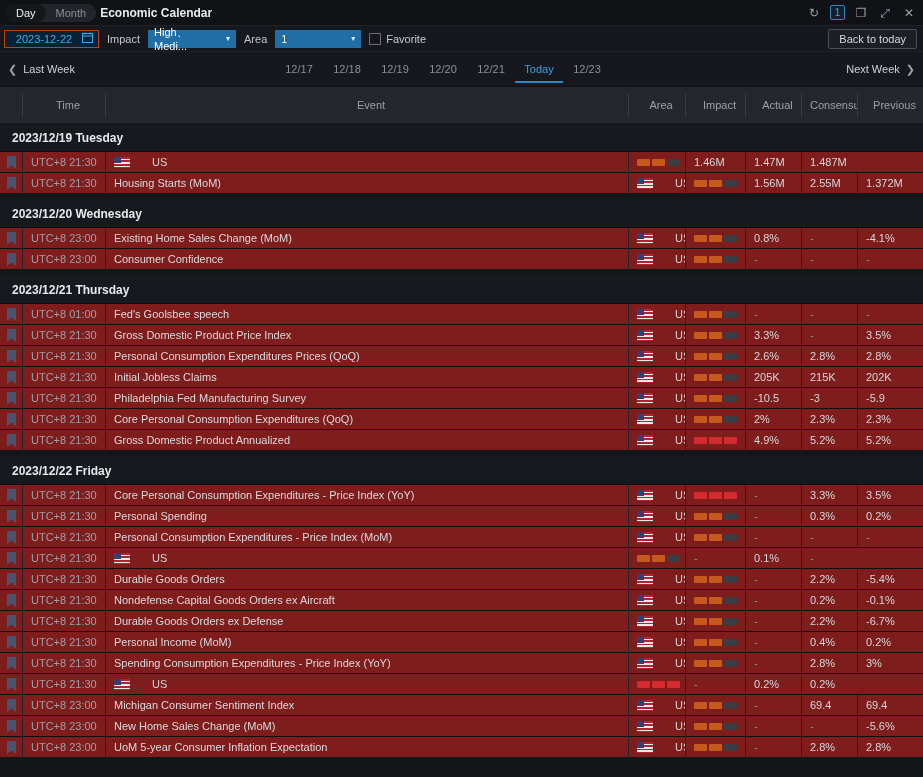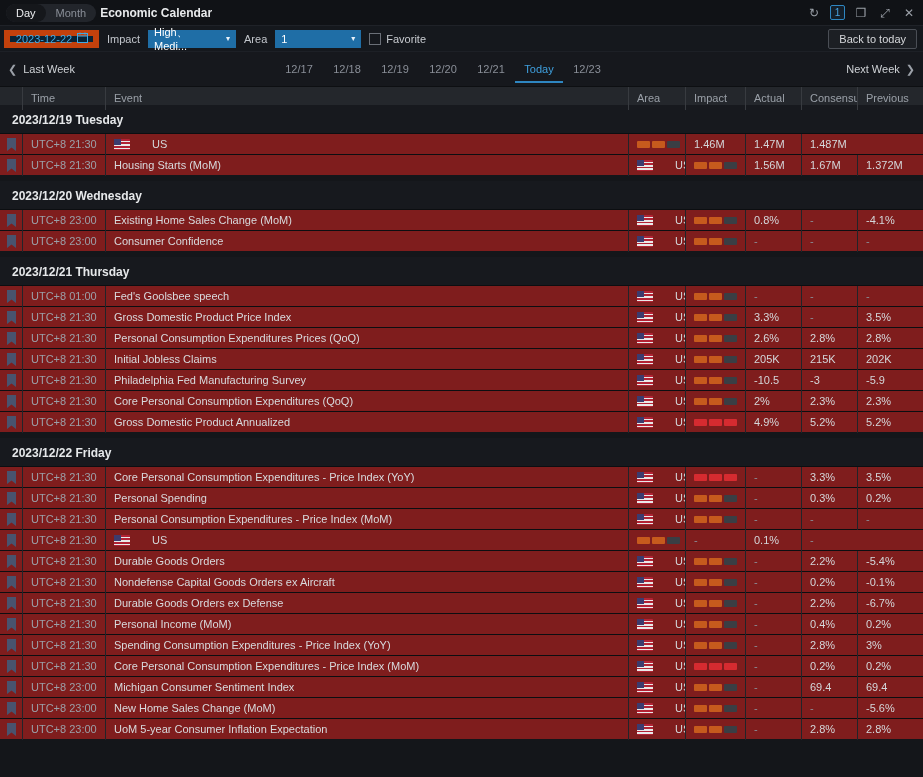--- a/index.html
+++ b/index.html
@@ -31,21 +31,21 @@
     background:rgba(46,134,193,.12); display:flex; align-items:center; justify-content:center;
     font-size:10px; border-radius:2px;
   }
 
   
   .filterbar {
     height:26px; display:flex; align-items:center; gap:8px;
     background:#15181d; padding:0 4px; border-bottom:1px solid #1d2026;
   }
   .date-input {
-    width:95px; height:18px; border:6px solid #c2410c; background:#0a2334;
+    width:95px; height:18px; border:1px solid #c2410c; background:#0a2334;
     color:#3fa9e4; display:flex; align-items:center; padding:0 5px; gap:4px;
   }
   .date-input .date-text { flex:1; text-align:center; }
   .filter-label { color:#c2c6cc; }
   .dropdown {
     height:18px; background:#1f6ea6; color:#fff; display:flex; align-items:center;
     padding:0 6px; gap:6px;
   }
   .dropdown .caret { font-size:8px; color:#e8f2fa; margin-left:auto; }
   .dd-impact { width:88px; }
@@ -72,21 +72,21 @@
   .day.active { color:#3f9fdd; border-bottom-color:#2e86c1; }
   .next-week { margin-left:auto; }
 
   
   .grid-row {
     display:grid;
     grid-template-columns:22px 83px 1fr 57px 60px 56px 56px 66px;
     align-items:center;
   }
   .thead {
-    height:18px; background:#24272c; color:#9aa0a8;
+    height:36px; background:#24272c; color:#9aa0a8;text-align:center;
   }
   .thead .cell { border-left:1px solid #383b40; height:23px; line-height:23px; }
   .thead .cell:first-child { border-left:none; }
   .cell { padding-left:8px; overflow:hidden; white-space:nowrap; }
 
   .group-section { margin-top:6px; }
   .group-section:first-of-type { margin-top:0; }
   .group-header {
     height:28px; line-height:30px; padding-left:12px;
     color:#e6e8ea; font-weight:bold; font-size:12px; background:#17191e;
@@ -228,21 +228,21 @@
         <div class="cell area-cell">
           <span class="flag-us"></span>
           <span>US</span>
         </div>
         <div class="cell impact-cell">
           <span class="seg" style="background: rgb(198, 90, 29);"></span>
           <span class="seg" style="background: rgb(198, 90, 29);"></span>
           <span class="seg" style="background: rgb(58, 62, 68);"></span>
         </div>
         <div class="cell ">1.56M</div>
-        <div class="cell ">1.67M</div>
+        <div class="cell ">2.55M</div>
         <div class="cell ">1.372M</div>
       </div>
     </div>
     <div class="group-section">
       <div class="group-header">2023/12/20 Wednesday</div>
       <div class="grid-row trow">
         <div class="cell bm">
           <span class="bookmark-icon">
             <svg width="11" height="13" viewBox="0 0 11 13">
               <path d="M1 0 h9 v13 l-4.5 -3.6 L1 13 Z" fill="#49536e"></path>
@@ -662,21 +662,20 @@
       </div>
       <div class="grid-row trow">
         <div class="cell bm">
           <span class="bookmark-icon">
             <svg width="11" height="13" viewBox="0 0 11 13">
               <path d="M1 0 h9 v13 l-4.5 -3.6 L1 13 Z" fill="#49536e"></path>
             </svg>
           </span>
         </div>
         <div class="cell time-cell">UTC+8 21:30</div>
-        <div class="cell event-cell">Core Personal Consumption Expenditures - Price Index (MoM)</div>
         <div class="cell area-cell">
           <span class="flag-us"></span>
           <span>US</span>
         </div>
         <div class="cell impact-cell">
           <span class="seg" style="background: rgb(213, 43, 48);"></span>
           <span class="seg" style="background: rgb(213, 43, 48);"></span>
           <span class="seg" style="background: rgb(213, 43, 48);"></span>
         </div>
         <div class="cell val-dim">-</div>

